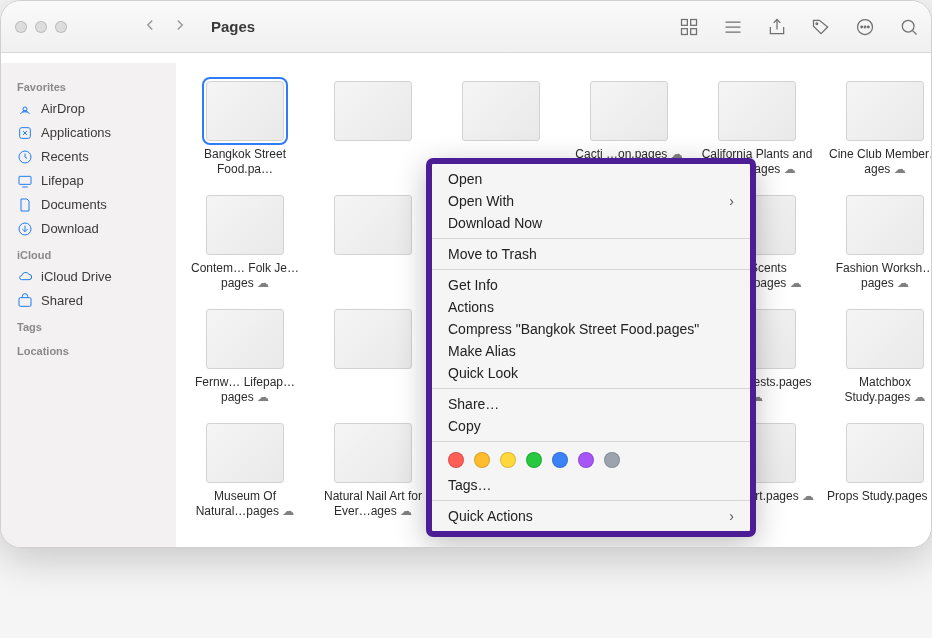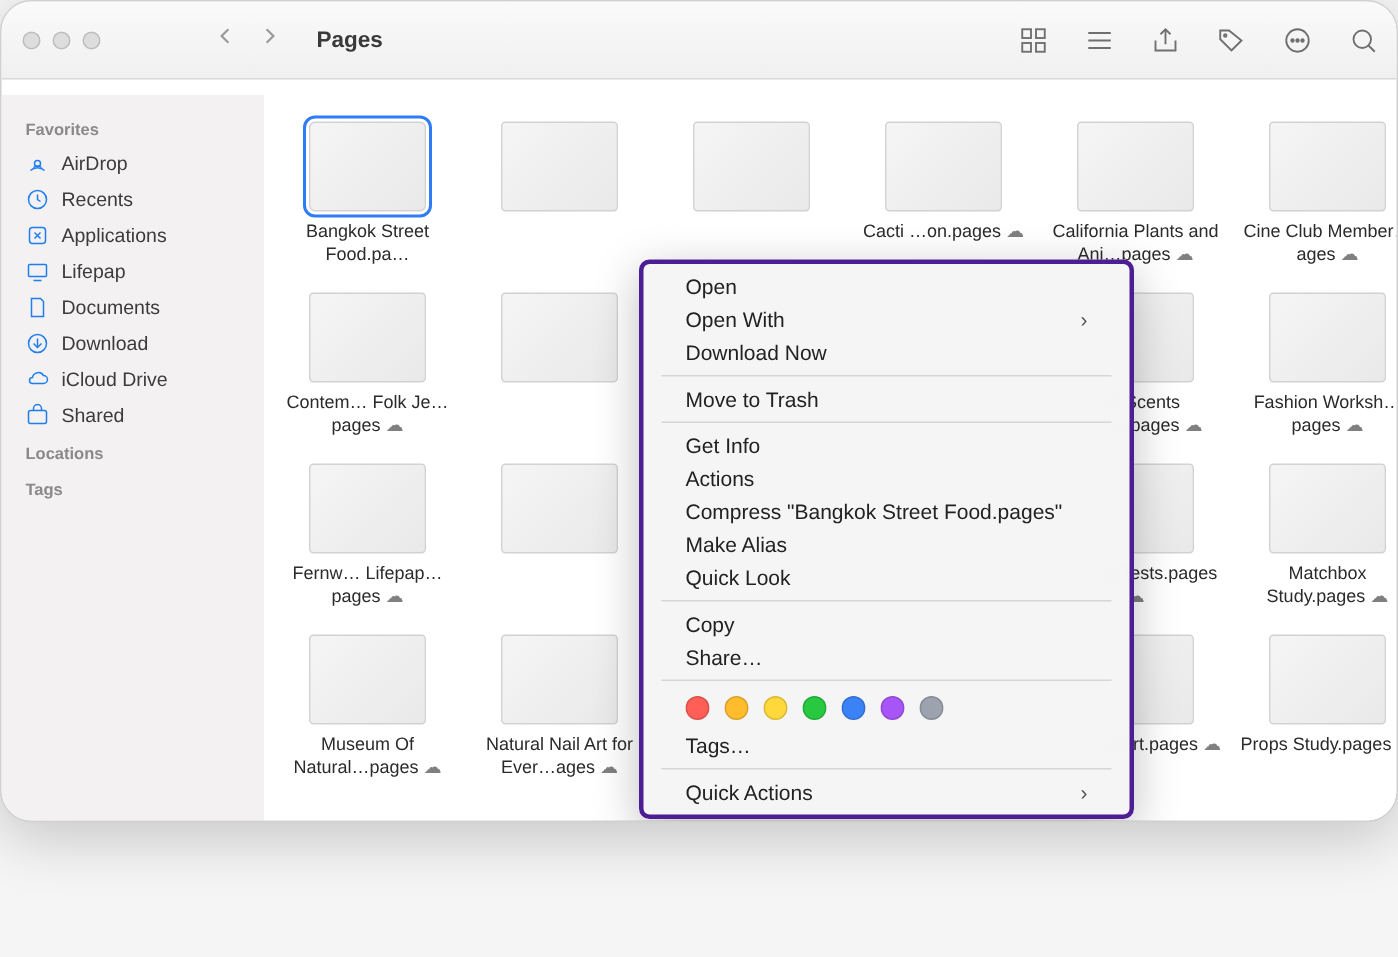--- a/index.html
+++ b/index.html
@@ -19,21 +19,21 @@
 .side-head { font-size: 11px; font-weight: 600; color: #8a8a8a; padding: 8px 16px 4px; }
 .side-item { display: flex; align-items: flex-start; gap: 8px; padding: 4px 16px; color: #3b3b3b; cursor: default; }
 .side-item svg { width: 16px; height: 16px; stroke: #1e7ef0; fill: none; stroke-width: 1.5; }
 .content { flex: 1; position: relative; background: #fff; overflow: hidden; padding: 18px 10px; }
 .grid { display: grid; grid-template-columns: repeat(6, 1fr); gap: 18px 10px; }
 .file { display: flex; flex-direction: column; align-items: center; width: 118px; }
 .thumb { width: 78px; height: 60px; border: 1px solid #d2d2d2; border-radius: 3px; background: linear-gradient(135deg,#f5f5f5,#e9e9e9); position: relative; }
 .thumb.sel { outline: 2px solid #2e7cf6; outline-offset: 2px; border-radius: 4px; }
 .flab { text-align: center; font-size: 12px; color: #2b2b2b; line-height: 1.25; margin-top: 6px; max-width: 116px; word-break: break-word; }
 .cloud { color: #808080; }
-.ctx { position: absolute; left: 250px; top: 110px; width: 330px; background: rgba(245,245,245,.98); border: 3px solid #4c1d95; border-radius: 7px; box-shadow: 0 8px 30px rgba(0,0,0,.25); padding: 4px 12px; font-size: 14px; backdrop-filter: blur(20px); }
+.ctx { position: absolute; left: 250px; top: 95px; width: 330px; background: rgba(245,245,245,.98); border: 6px solid #4c1d95; border-radius: 7px; box-shadow: 0 8px 30px rgba(0,0,0,.25); padding: 4px 0; font-size: 14px; backdrop-filter: blur(20px); }
 .mi { padding: 3px 16px; color: #222; display: flex; align-items: center; justify-content: space-between; cursor: default; }
 .sep { height: 1px; background: #d6d6d6; margin: 4px 0; }
 .tagrow { display: flex; gap: 10px; padding: 6px 16px; }
 .tagdot { width: 16px; height: 16px; border-radius: 50%; border: 1px solid rgba(0,0,0,.15); }
 .chev { font-size: 14px; color: #555; }
 </style>
 </head>
 <body>
 
 <div class="window">
@@ -104,31 +104,31 @@
         <div class="side-item">
           <svg viewBox="0 0 24 24">
             <circle cx="12" cy="12" r="3"></circle>
             <path d="M5 19a10 10 0 0 1 14 0" fill="none"></path>
             <path d="M8 16a6 6 0 0 1 8 0" fill="none"></path>
           </svg>
           <span>AirDrop</span>
         </div>
         <div class="side-item">
           <svg viewBox="0 0 24 24">
+            <rect x="4" y="4" width="16" height="16" rx="3"></rect>
+            <path d="M9 9l6 6M15 9l-6 6"></path>
+          </svg>
+          <span>Applications</span>
+        </div>
+        <div class="side-item">
+          <svg viewBox="0 0 24 24">
             <circle cx="12" cy="12" r="9"></circle>
             <polyline points="12 7 12 12 15 14"></polyline>
           </svg>
           <span>Recents</span>
-        </div>
-        <div class="side-item">
-          <svg viewBox="0 0 24 24">
-            <rect x="4" y="4" width="16" height="16" rx="3"></rect>
-            <path d="M9 9l6 6M15 9l-6 6"></path>
-          </svg>
-          <span>Applications</span>
         </div>
         <div class="side-item">
           <svg viewBox="0 0 24 24">
             <rect x="3" y="5" width="18" height="12" rx="1"></rect>
             <line x1="8" y1="21" x2="16" y2="21"></line>
           </svg>
           <span>Lifepap</span>
         </div>
         <div class="side-item">
           <svg viewBox="0 0 24 24">
@@ -137,35 +137,36 @@
           <span>Documents</span>
         </div>
         <div class="side-item">
           <svg viewBox="0 0 24 24">
             <circle cx="12" cy="12" r="9"></circle>
             <polyline points="8 12 12 16 16 12"></polyline>
             <line x1="12" y1="7" x2="12" y2="16"></line>
           </svg>
           <span>Download</span>
         </div>
+        <div class="side-head">iCloud</div>
         <div class="side-item">
           <svg viewBox="0 0 24 24">
             <path d="M18 16a4 4 0 0 0 0-8 6 6 0 0 0-11 2 3 3 0 0 0 0 6z"></path>
           </svg>
           <span>iCloud Drive</span>
         </div>
         <div class="side-item">
           <svg viewBox="0 0 24 24">
             <rect x="3" y="7" width="18" height="13" rx="2"></rect>
             <path d="M8 7V5a4 4 0 0 1 8 0v2"></path>
           </svg>
           <span>Shared</span>
         </div>
+        <div class="side-head">Tags</div>
         <div class="side-head">Locations</div>
-        <div class="side-head">Tags</div>
       </div>
     <div class="content">
       <div class="grid" id="grid">
           <div class="file">
             <div class="thumb sel"></div>
             <div class="flab">Bangkok Street Food.pa…</div>
           </div>
           <div class="file">
             <div class="thumb"></div>
             <div class="flab"></div>
@@ -286,24 +287,24 @@
             <span>Compress "Bangkok Street Food.pages"</span>
           </div>
           <div class="mi">
             <span>Make Alias</span>
           </div>
           <div class="mi">
             <span>Quick Look</span>
           </div>
           <div class="sep"></div>
           <div class="mi">
+            <span>Share…</span>
+          </div>
+          <div class="mi">
             <span>Copy</span>
-          </div>
-          <div class="mi">
-            <span>Share…</span>
           </div>
           <div class="sep"></div>
           <div class="tagrow">
             <div class="tagdot" style="background: rgb(255, 95, 87);"></div>
             <div class="tagdot" style="background: rgb(255, 189, 46);"></div>
             <div class="tagdot" style="background: rgb(255, 217, 59);"></div>
             <div class="tagdot" style="background: rgb(40, 200, 64);"></div>
             <div class="tagdot" style="background: rgb(59, 130, 246);"></div>
             <div class="tagdot" style="background: rgb(168, 85, 247);"></div>
             <div class="tagdot" style="background: rgb(156, 163, 175);"></div>

